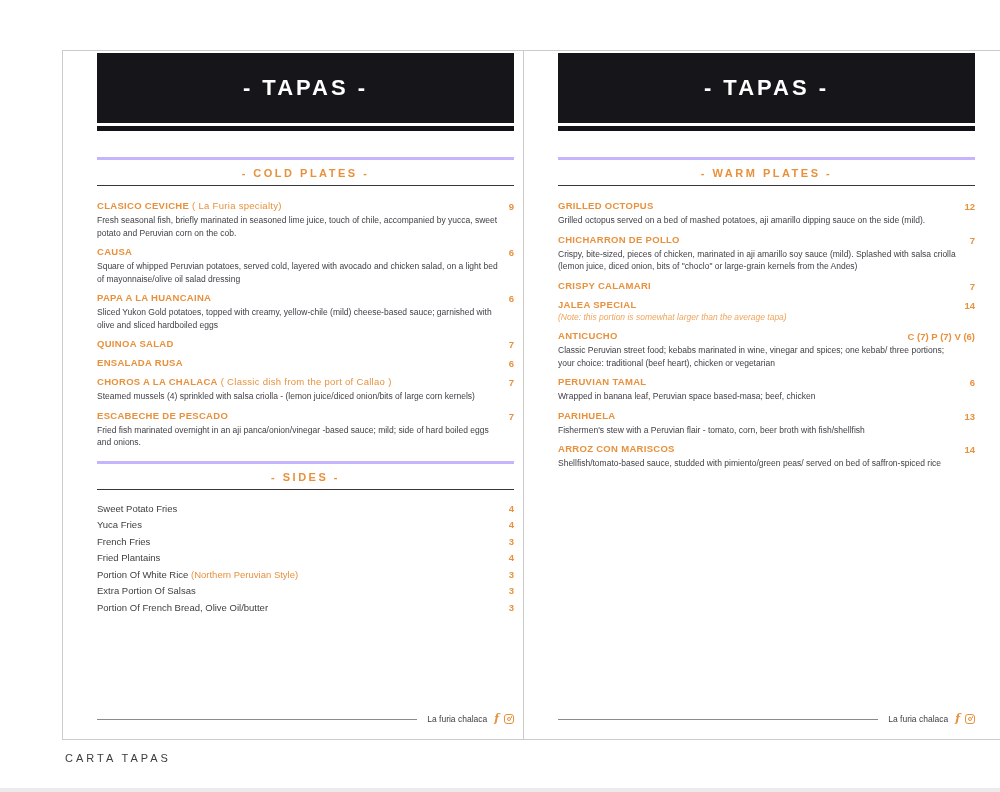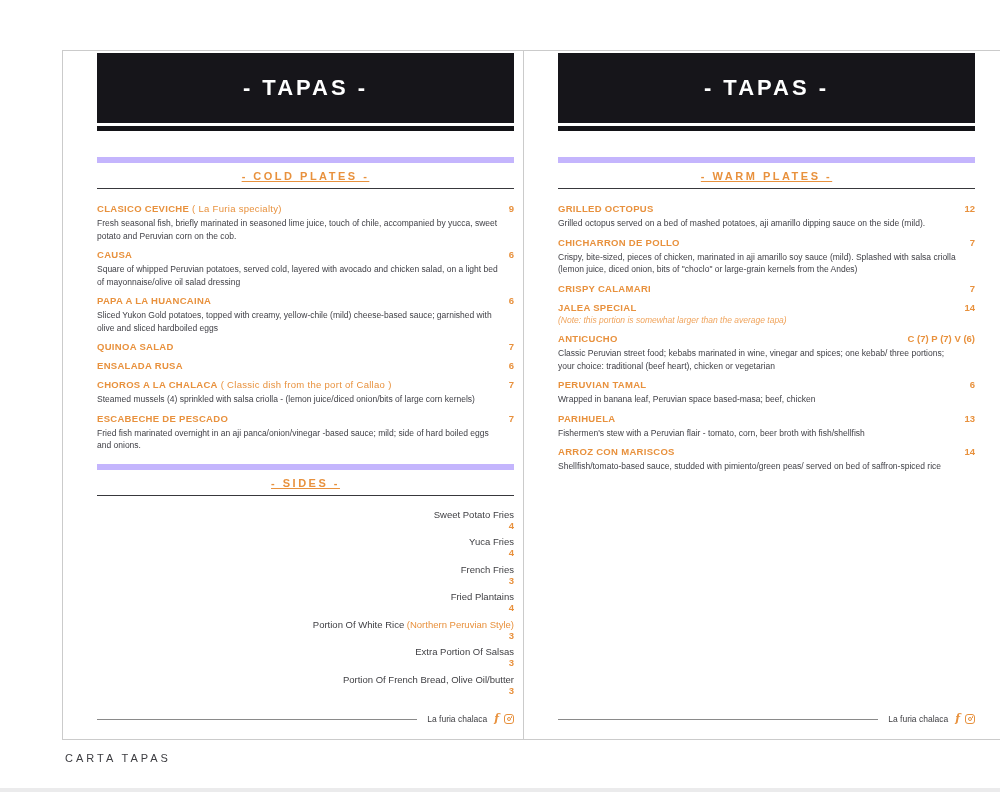--- a/index.html
+++ b/index.html
@@ -13,36 +13,36 @@
   .page-right { left:523px; }
 
   .page-inner { margin:0 34px; }
 
   .title-block { margin-top:2px; height:70px; background:#16151a; color:#fff;
                  display:flex; align-items:center; justify-content:center;
                  font-size:22px; font-weight:bold; letter-spacing:3px; }
   .title-rule { margin-top:3px; height:2px;
                 border-top:2px solid #131317; border-bottom:3px solid #131317; }
 
-  .section-head { margin-top:26px; border-top:6px solid #c4b5fd; border-bottom:1px solid #38383c;
+  .section-head { margin-top:26px; border-top:3px solid #c4b5fd; border-bottom:1px solid #38383c;
                   padding:7px 0 6px; text-align:center; color:#e8913d;
-                  font-size:11px; font-weight:bold; letter-spacing:2.5px;text-decoration:underline; }
+                  font-size:11px; font-weight:bold; letter-spacing:2.5px; }
   .section-head.sides { margin-top:12px; }
 
   .items { margin-top:14px; }
   .item { margin-bottom:7px; }
-  .item-row { display:flex; justify-content:space-between; align-items:flex-start; }
+  .item-row { display:flex; justify-content:space-between; align-items:flex-end; }
   .item-name { color:#e8913d; font-size:9.5px; font-weight:bold; letter-spacing:.3px; line-height:12px; }
   .item-note { font-weight:normal; }
   .item-price { color:#e8913d; font-size:9.5px; font-weight:bold; white-space:nowrap; padding-left:8px; }
   .item-desc { margin-top:2px; font-size:8.5px; line-height:12.5px; color:#414147; padding-right:14px; }
   .item-footnote { font-size:8.5px; line-height:12.5px; color:#f0a55e; font-style:italic; }
 
   .sides-list { margin-top:13px; }
-  .side-row { display:flex; justify-content:space-between; align-items:flex-end; margin-bottom:5.5px;flex-direction:column; }
+  .side-row { display:flex; justify-content:space-between; align-items:flex-start; margin-bottom:5.5px; }
   .side-name { color:#3e3e42; font-size:9.5px; line-height:11px; }
   .side-note { color:#e8913d; }
   .side-price { color:#e8913d; font-size:9.5px; font-weight:bold; }
 
   .page-footer { position:absolute; left:34px; right:34px; bottom:15px;
                  display:flex; align-items:center; }
   .footer-line { flex:1; height:1px; background:#8a8a8a; margin-right:10px; }
   .footer-brand { font-size:8.5px; color:#3e3e42; white-space:nowrap; margin-right:7px; }
   .fb-icon { color:#e8913d; font-weight:bold; font-size:11px; font-family:"DejaVu Serif", serif;
              font-style:italic; margin-right:5px; line-height:10px; }

